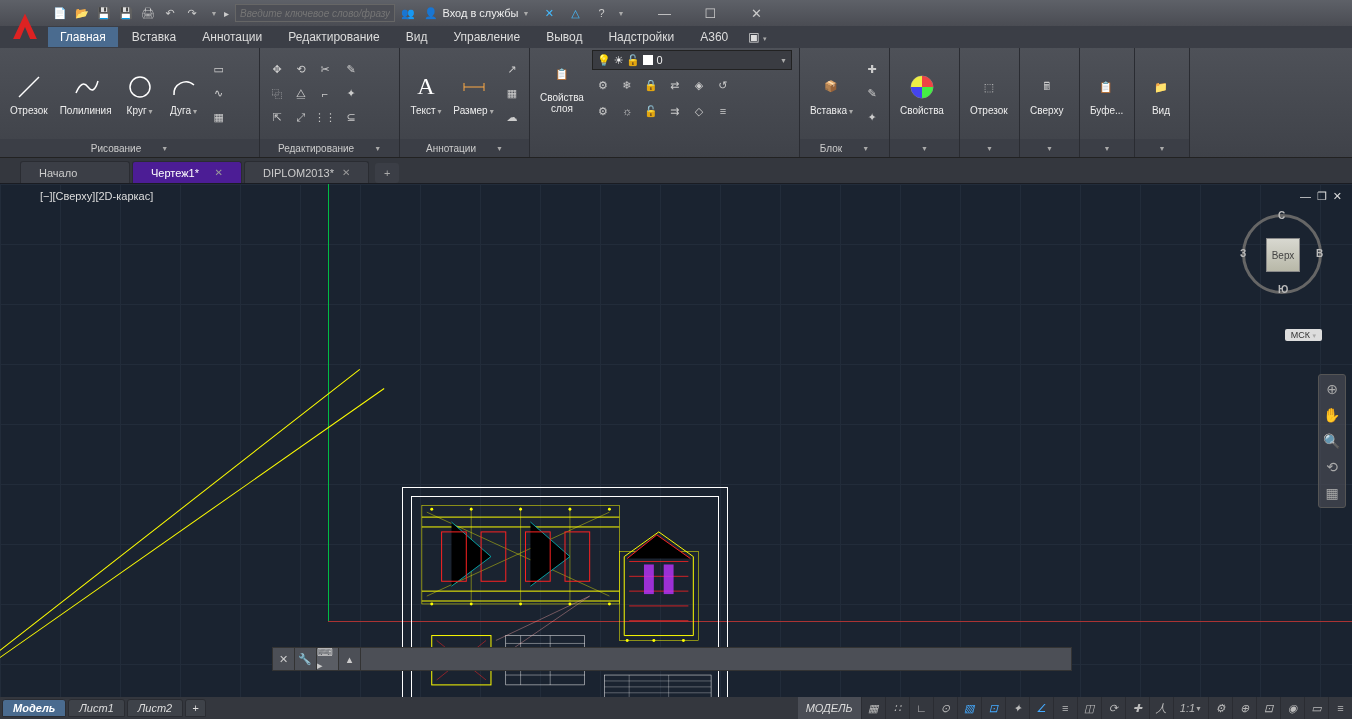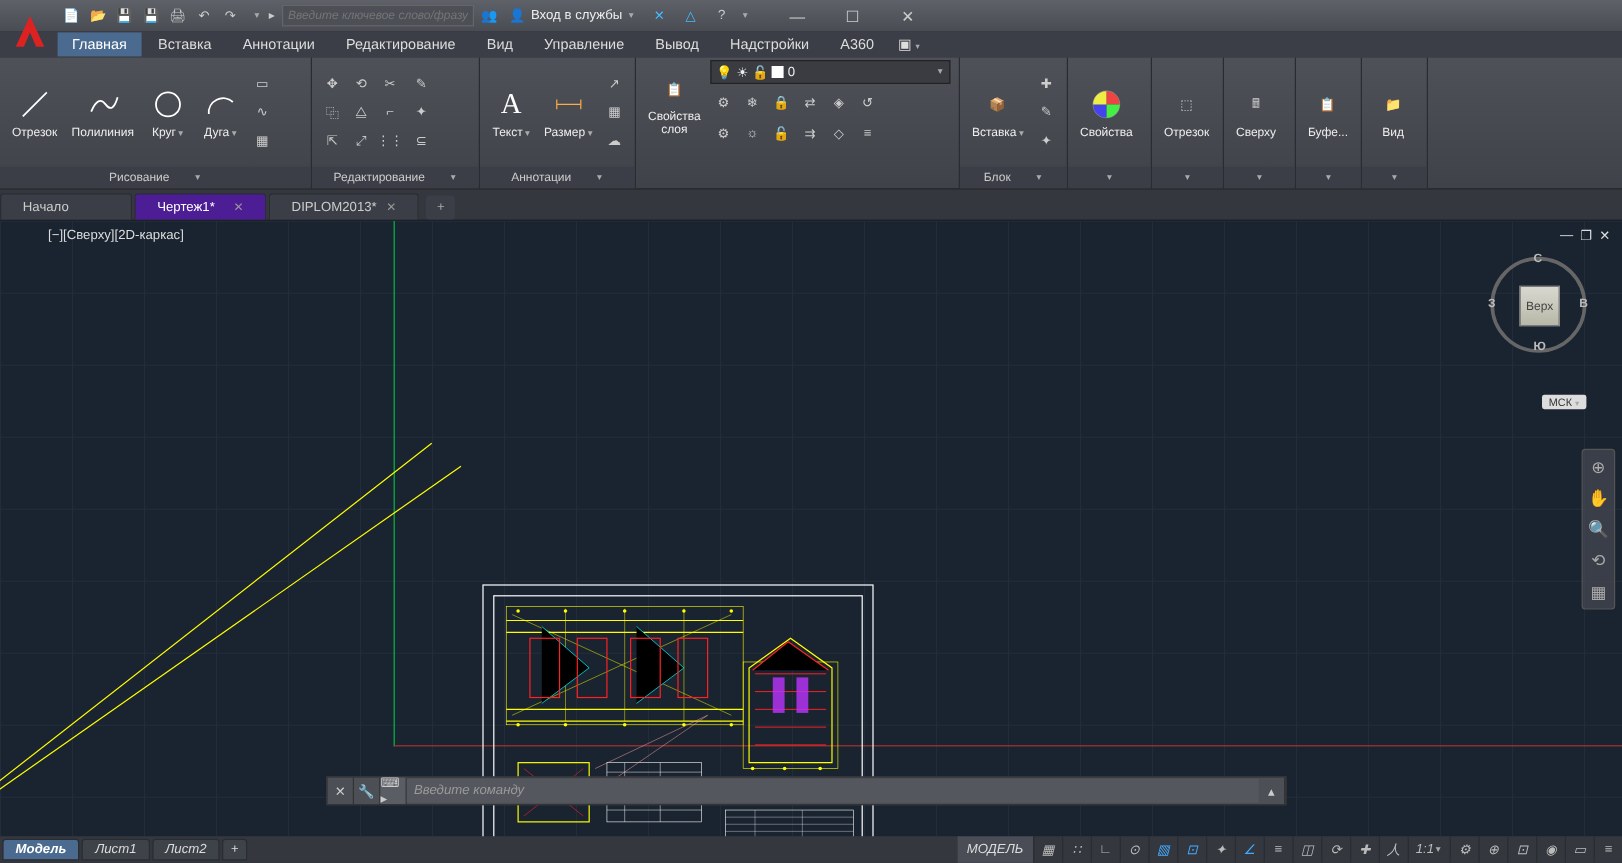--- a/index.html
+++ b/index.html
@@ -22,21 +22,21 @@
 .panel { border-right:1px solid #2a2c32; display:flex; flex-direction:column; }
 .panel-body { flex:1; display:flex; align-items:center; padding:2px 6px; gap:4px; }
 .panel-title { height:18px; background:#3b3e46; text-align:center; font-size:10px; color:#ccc; display:flex; align-items:center; justify-content:center; gap:20px; }
 .big-btn { display:flex; flex-direction:column; align-items:center; justify-content:center; gap:2px; padding:2px 4px; cursor:pointer; min-width:40px; }
 .big-btn .ico { width:32px; height:32px; display:flex; align-items:center; justify-content:center; }
 .big-btn .lbl { font-size:10px; color:#eee; text-align:center; line-height:11px; }
 .small-grid { display:grid; grid-template-columns:repeat(3,22px); grid-auto-rows:22px; gap:2px; }
 .sm-btn { width:22px; height:22px; display:flex; align-items:center; justify-content:center; cursor:pointer; }
 .vcol { display:flex; flex-direction:column; gap:2px; }
 .layer-combo { width:200px; height:20px; background:#3a3c42; border:1px solid #222; display:flex; align-items:center; padding:0 4px; font-size:11px; color:#eee; }
-.doc-tabs { height:26px; background:#34373e; display:flex; align-items:flex-end; gap:0; border-bottom:1px solid #1a1c22; }
+.doc-tabs { height:26px; background:#34373e; display:flex; align-items:flex-end; padding-left:20px; gap:0; border-bottom:1px solid #1a1c22; }
 .doc-tab { height:22px; padding:0 18px; background:#3b3e46; color:#ccc; font-size:11px; display:flex; align-items:center; gap:8px; border:1px solid #2a2c32; border-bottom:none; border-radius:3px 3px 0 0; margin-right:2px; cursor:pointer; min-width:110px; justify-content:space-between; }
 .doc-tab.active { background:#4c1d95; color:#fff; }
 .doc-tab .x { color:#999; font-size:10px; }
 .add-tab { width:24px; height:20px; background:#3b3e46; display:flex; align-items:center; justify-content:center; color:#aaa; border-radius:3px; cursor:pointer; margin-left:4px; }
 .canvas-wrap { position:absolute; left:0; top:184px; right:0; bottom:22px; background:#1a2330; overflow:hidden; }
 .grid-bg { position:absolute; inset:0; background-image:linear-gradient(#222c3a 1px,transparent 1px),linear-gradient(90deg,#222c3a 1px,transparent 1px); background-size:60px 60px; }
 .vp-label { position:absolute; left:8px; top:6px; color:#ddd; font-size:11px;padding-left:32px; }
 .vp-ctrl { position:absolute; right:10px; top:6px; display:flex; gap:6px; color:#ddd; }
 .viewcube { position:absolute; right:30px; top:30px; width:80px; height:90px; }
 .viewcube .ring { position:absolute; left:0; top:0; width:80px; height:80px; border:3px solid #666; border-radius:50%; }
@@ -449,21 +449,20 @@
     <div class="nb">✋</div>
     <div class="nb">🔍</div>
     <div class="nb">⟲</div>
     <div class="nb">▦</div>
   </div>
 
   <div class="cmd-bar">
     <div class="cb-btn">✕</div>
     <div class="cb-btn">🔧</div>
     <div class="cb-btn" style="background:#5a5d64;">⌨ ▸</div>
-    <div class="cmd-input">Введите команду</div>
     <div class="cb-btn">▴</div>
   </div>
 </div>
 
 <div class="statusbar">
   <div class="model-tabs">
     <div class="mtab active">Модель</div>
     <div class="mtab">Лист1</div>
     <div class="mtab">Лист2</div>
     <div class="mtab" style="padding:0 6px;">+</div>

